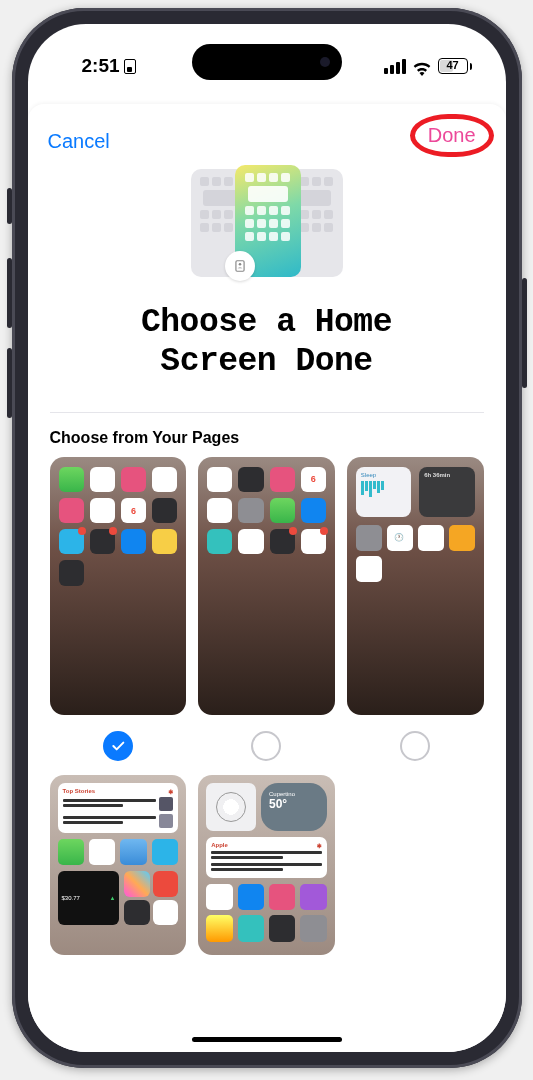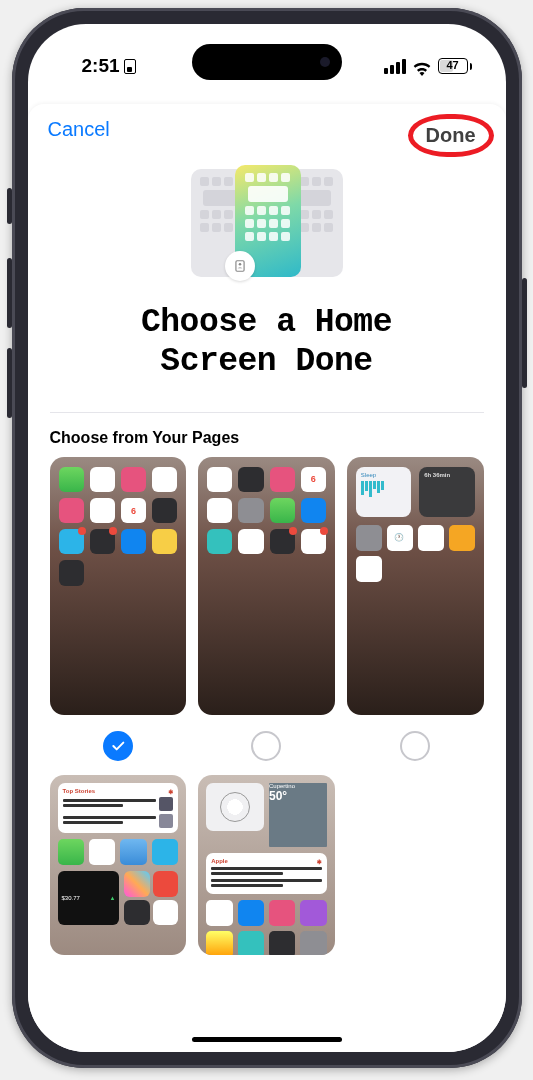--- a/index.html
+++ b/index.html
@@ -82,27 +82,27 @@
     top:80px; left:0; right:0; bottom:0;
     background:#fff;
     border-radius: 16px 16px 0 0;
     box-shadow: 0 -1px 4px rgba(0,0,0,0.05);
   }
   .sheet::before{
     content:""; position:absolute; top:-14px; left:6px; right:6px; height:20px;
     background:#f2f2f6; border-radius:14px 14px 0 0; z-index:-1;
   }
   .nav {
-    display:flex; justify-content:space-between; align-items:flex-start;
+    display:flex; justify-content:space-between; align-items:flex-end;
     padding: 14px 20px 6px 20px;
     font-size: 20px;
   }
   .nav-cancel { color:#0a7aff; }
   .nav-done-wrap{ position:relative; padding:6px 10px;}
-  .nav-done { color:#404040; font-weight:700; position:relative; z-index:2;}
+  .nav-done { color:#ec4899; font-weight:400; position:relative; z-index:2;}
   .done-circle{
     position:absolute; inset:-4px -8px;
     border:5px solid #ec1c24; border-radius:50%/55%;
     z-index:1;
   }
 
   .hero { text-align:center; padding: 6px 30px 12px; font-family: Liberation Mono, monospace; }
   .hero-icon { display:inline-block; position:relative; width:160px; height:120px; }
   .phone-shape{
     position:absolute; width:64px; height:108px; background:#e6e6ea; border-radius:10px;
@@ -480,21 +480,21 @@
           </div>
         </div>
 
         <div class="page-thumb thumb-light">
           <div style="display:flex;gap:5px">
             <div style="flex:1;background:#f0f0f2;border-radius:7px;height:48px;display:flex;align-items:center;justify-content:center">
                 <div style="width:30px;height:30px;border:1px solid #999;border-radius:50%;position:relative">
                   <div style="position:absolute;inset:3px;border-radius:50%;background:radial-gradient(circle,#fff 50%,transparent 50%)"></div>
                 </div>
               </div>
-            <div style="flex:1;background:#6a7a85;border-radius:1px;height:64px;padding:0;color:#fff;font-size:6px">
+            <div style="flex:1;background:#6a7a85;border-radius:17px;height:48px;padding:8px;color:#fff;font-size:6px">
                 <div>Cupertino</div>
                 <div style="font-size:12px;font-weight:600">50°</div>
               </div>
           </div>
           <div class="news-card">
             <div class="news-head">
                 <span>Apple</span>
                 <span style="color:#c43">✱</span>
               </div>
             <div class="news-line"></div>

